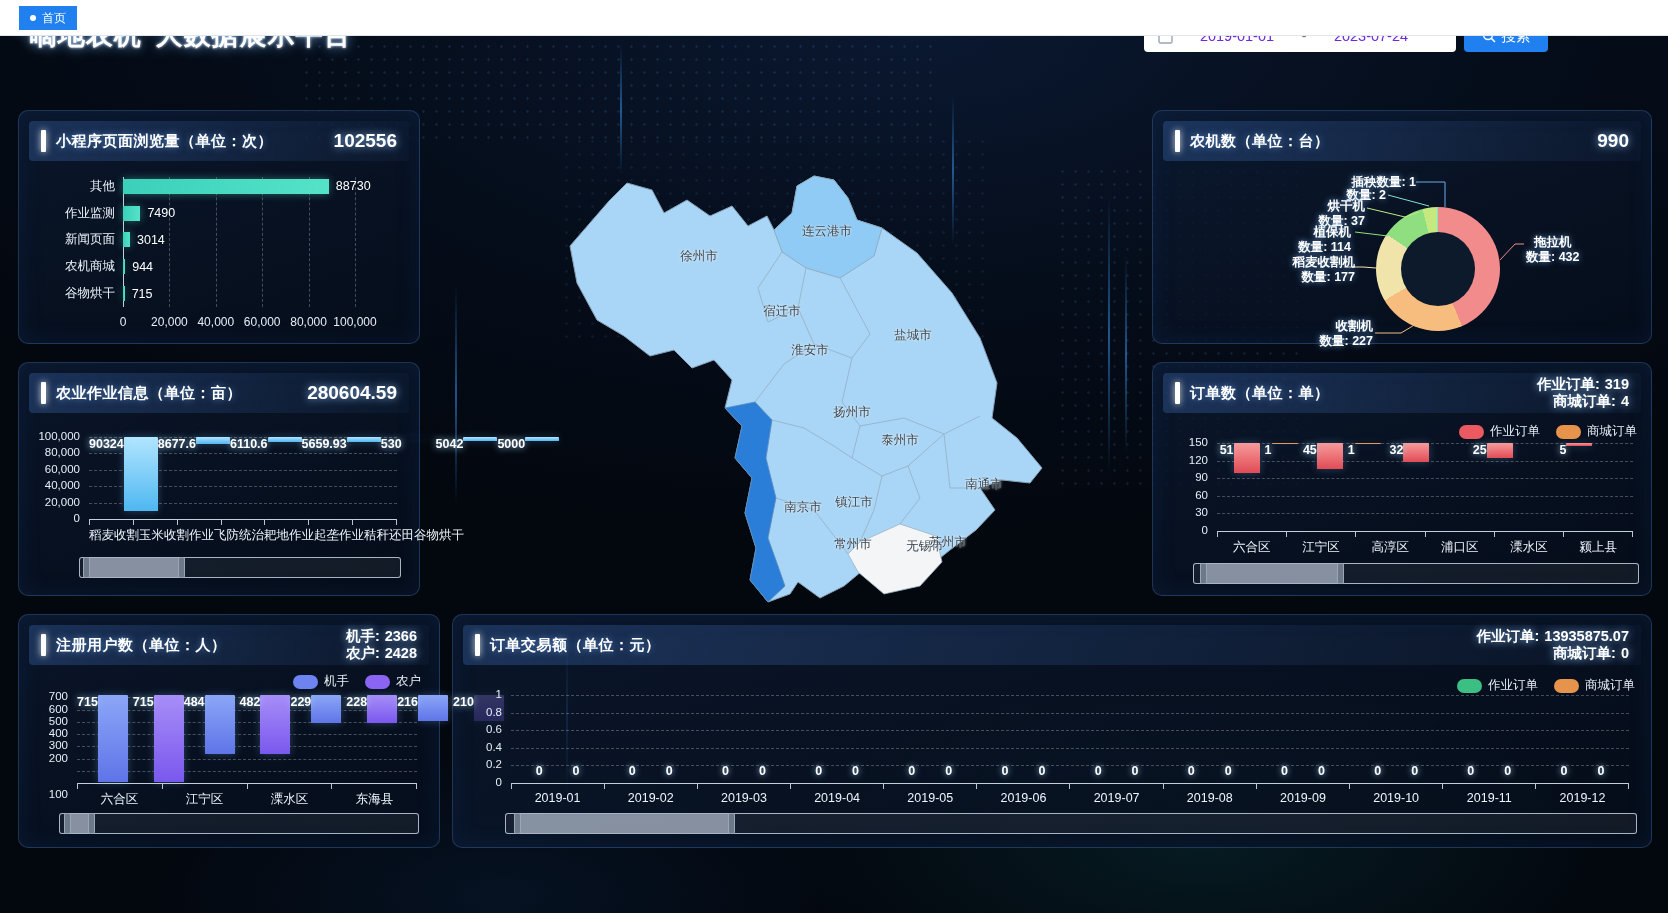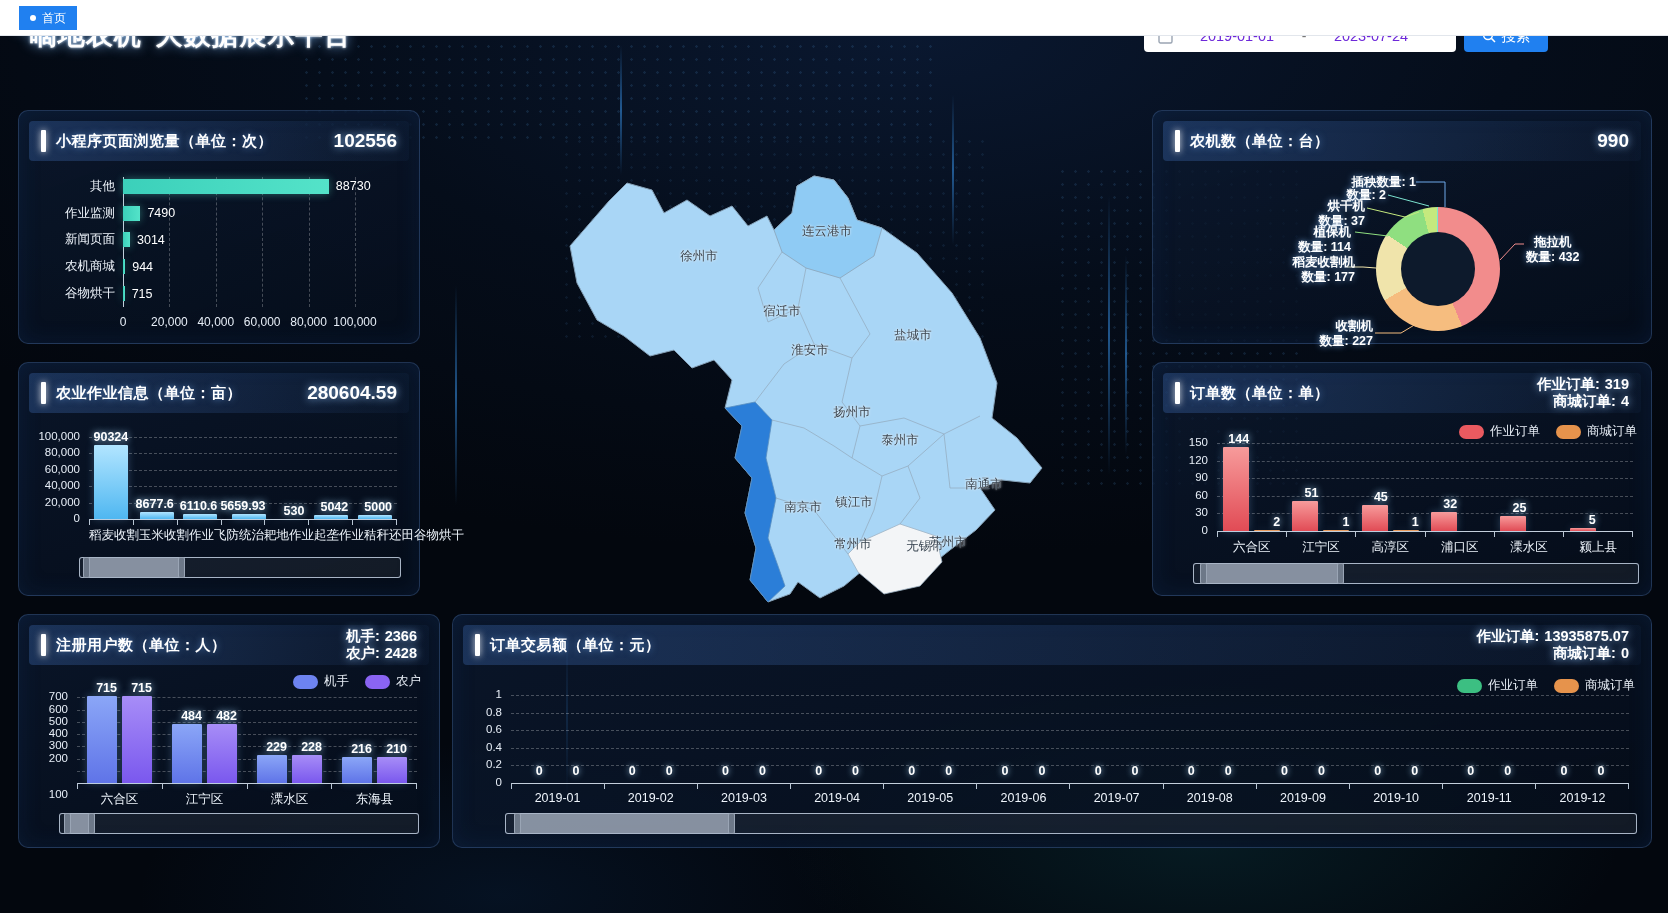--- a/index.html
+++ b/index.html
@@ -43,21 +43,21 @@
   .sfill:before,.sfill:after{content:"";position:absolute;top:-1px;bottom:-1px;width:5px;background:#6d7888;border:1px solid #9aa5b5;border-radius:2px;}
   .sfill:before{left:-3px;} .sfill:after{right:-3px;}
   
   .chart{position:absolute;}
   .vplot{position:absolute;left:var(--g,56px);right:6px;top:16px;bottom:24px;}
   .ytick{position:absolute;left:calc(-1*var(--g,56px));width:calc(var(--g,56px) - 9px);text-align:right;font-size:11.5px;color:#e7eef7;height:14px;}
   .gl{position:absolute;left:0;right:0;border-top:1px dashed rgba(255,255,255,.26);}
   .axisline{border-top:1px solid #c4cfdc !important;}
   .vbars{position:absolute;left:0;right:0;top:0;bottom:0;display:flex;align-items:flex-end;}
   .vgroup{flex:1;display:flex;align-items:flex-end;justify-content:center;gap:5px;height:100%;}
-  .vcol{display:flex;flex-direction:column;align-items:flex-end;justify-content:flex-end;height:100%;}
+  .vcol{display:flex;flex-direction:row;align-items:flex-start;justify-content:flex-end;height:100%;}
   .vcol>*{flex:none;}
   .vval{font-size:12.5px;font-weight:bold;color:#fff;text-shadow:0 0 7px rgba(170,220,255,.95);margin-bottom:1px;white-space:nowrap;position:relative;z-index:2;}
   .vbar{border-radius:1px 1px 0 0;box-shadow:0 0 9px rgba(140,200,255,.28);}
   .vxl{position:absolute;top:calc(100% + 8px);left:0;right:0;display:flex;}
   .vxc{flex:1;text-align:center;font-size:12.5px;color:#eef4fb;}
   .nowrap{white-space:nowrap;}
   .vxt{position:absolute;top:100%;left:0;right:0;height:6px;display:flex;}
   .vtc{flex:1;border-right:1px solid #b9c6d4;}
   .vtc:first-child{border-left:1px solid #b9c6d4;}
   .pgroup{flex:1;display:flex;align-items:flex-end;justify-content:center;gap:30px;height:100%;}
@@ -504,30 +504,20 @@
           <div class="gl" style="top: 40%;"></div>
           <div class="ytick" style="top: calc(60% - 7px);">60</div>
           <div class="gl" style="top: 60%;"></div>
           <div class="ytick" style="top: calc(80% - 7px);">30</div>
           <div class="gl" style="top: 80%;"></div>
           <div class="ytick" style="top: calc(100% - 7px);">0</div>
           <div class="gl axisline" style="top: 100%;"></div>
           <div class="vbars">
             <div class="vgroup">
               <div class="vcol">
-                <div class="vval">144</div>
-                <div class="vbar" style="height: 96%; width: 26px; background: linear-gradient(rgb(247, 155, 155), rgb(225, 75, 85));"></div>
-              </div>
-              <div class="vcol">
-                <div class="vval">2</div>
-                <div class="vbar" style="height: 1.33333%; width: 26px; background: linear-gradient(rgb(242, 176, 120), rgb(222, 132, 64));"></div>
-              </div>
-            </div>
-            <div class="vgroup">
-              <div class="vcol">
                 <div class="vval">51</div>
                 <div class="vbar" style="height: 34%; width: 26px; background: linear-gradient(rgb(247, 155, 155), rgb(225, 75, 85));"></div>
               </div>
               <div class="vcol">
                 <div class="vval">1</div>
                 <div class="vbar" style="height: 0.666667%; width: 26px; background: linear-gradient(rgb(242, 176, 120), rgb(222, 132, 64));"></div>
               </div>
             </div>
             <div class="vgroup">
               <div class="vcol">

